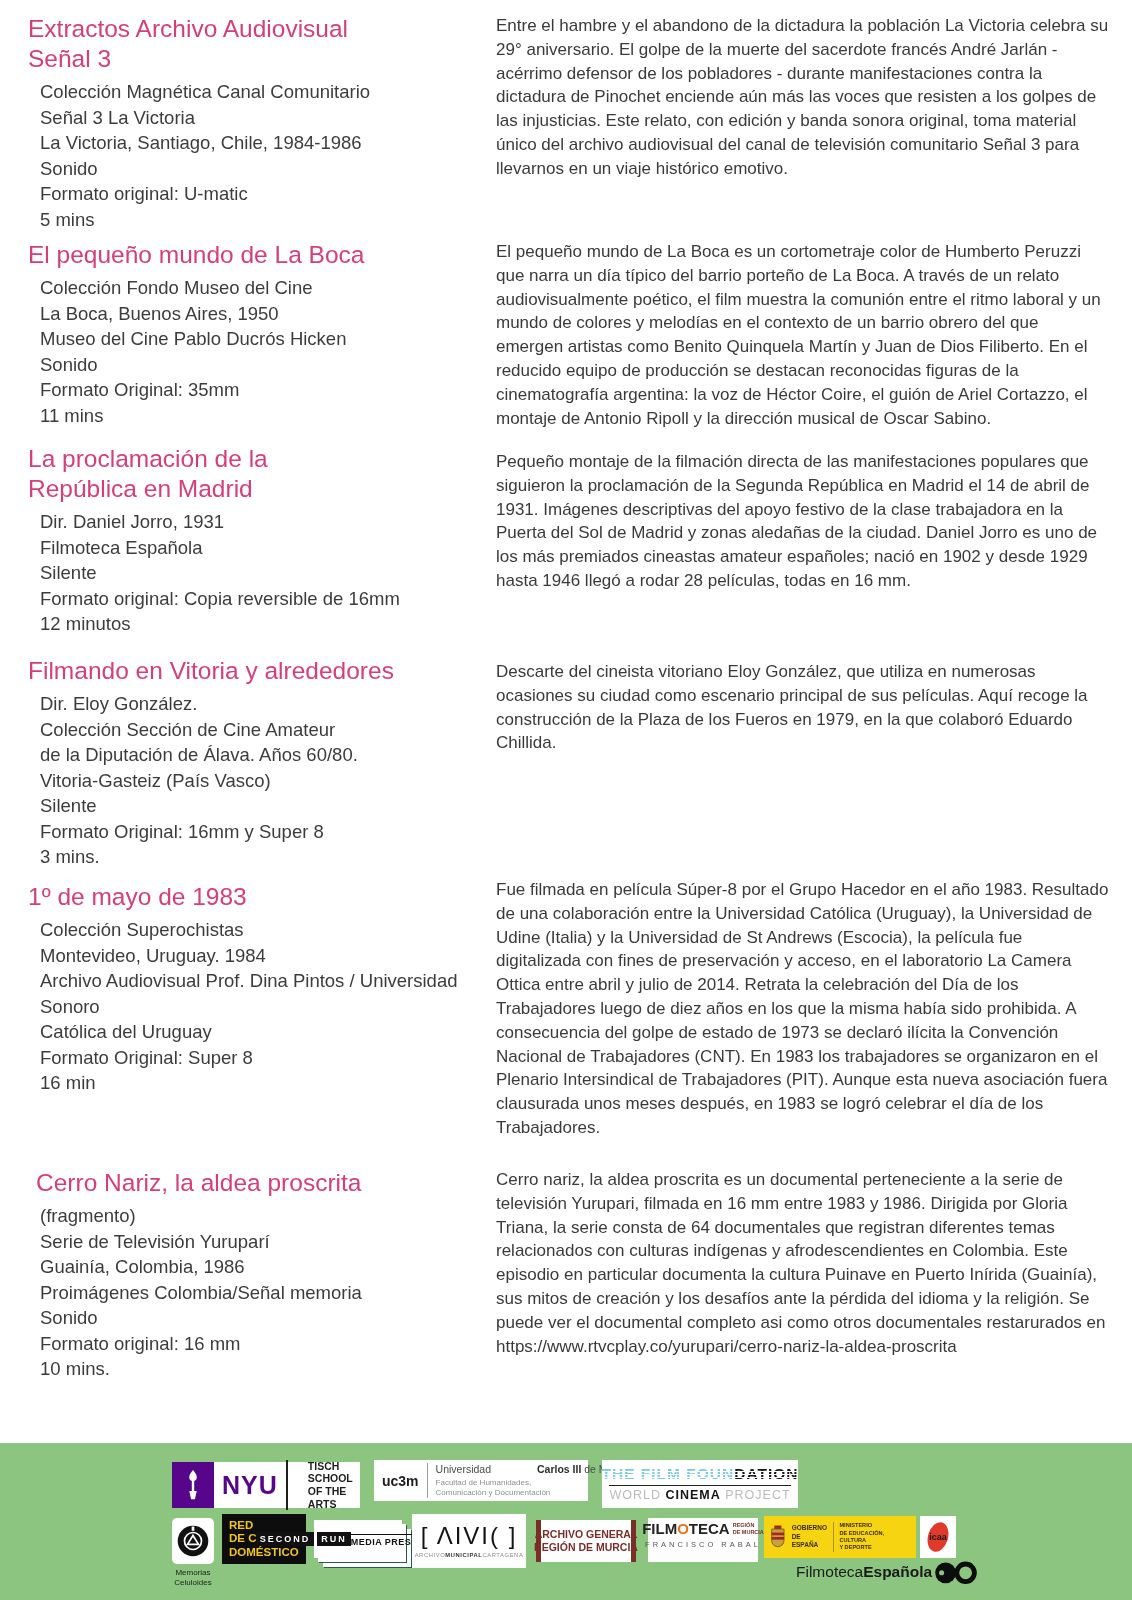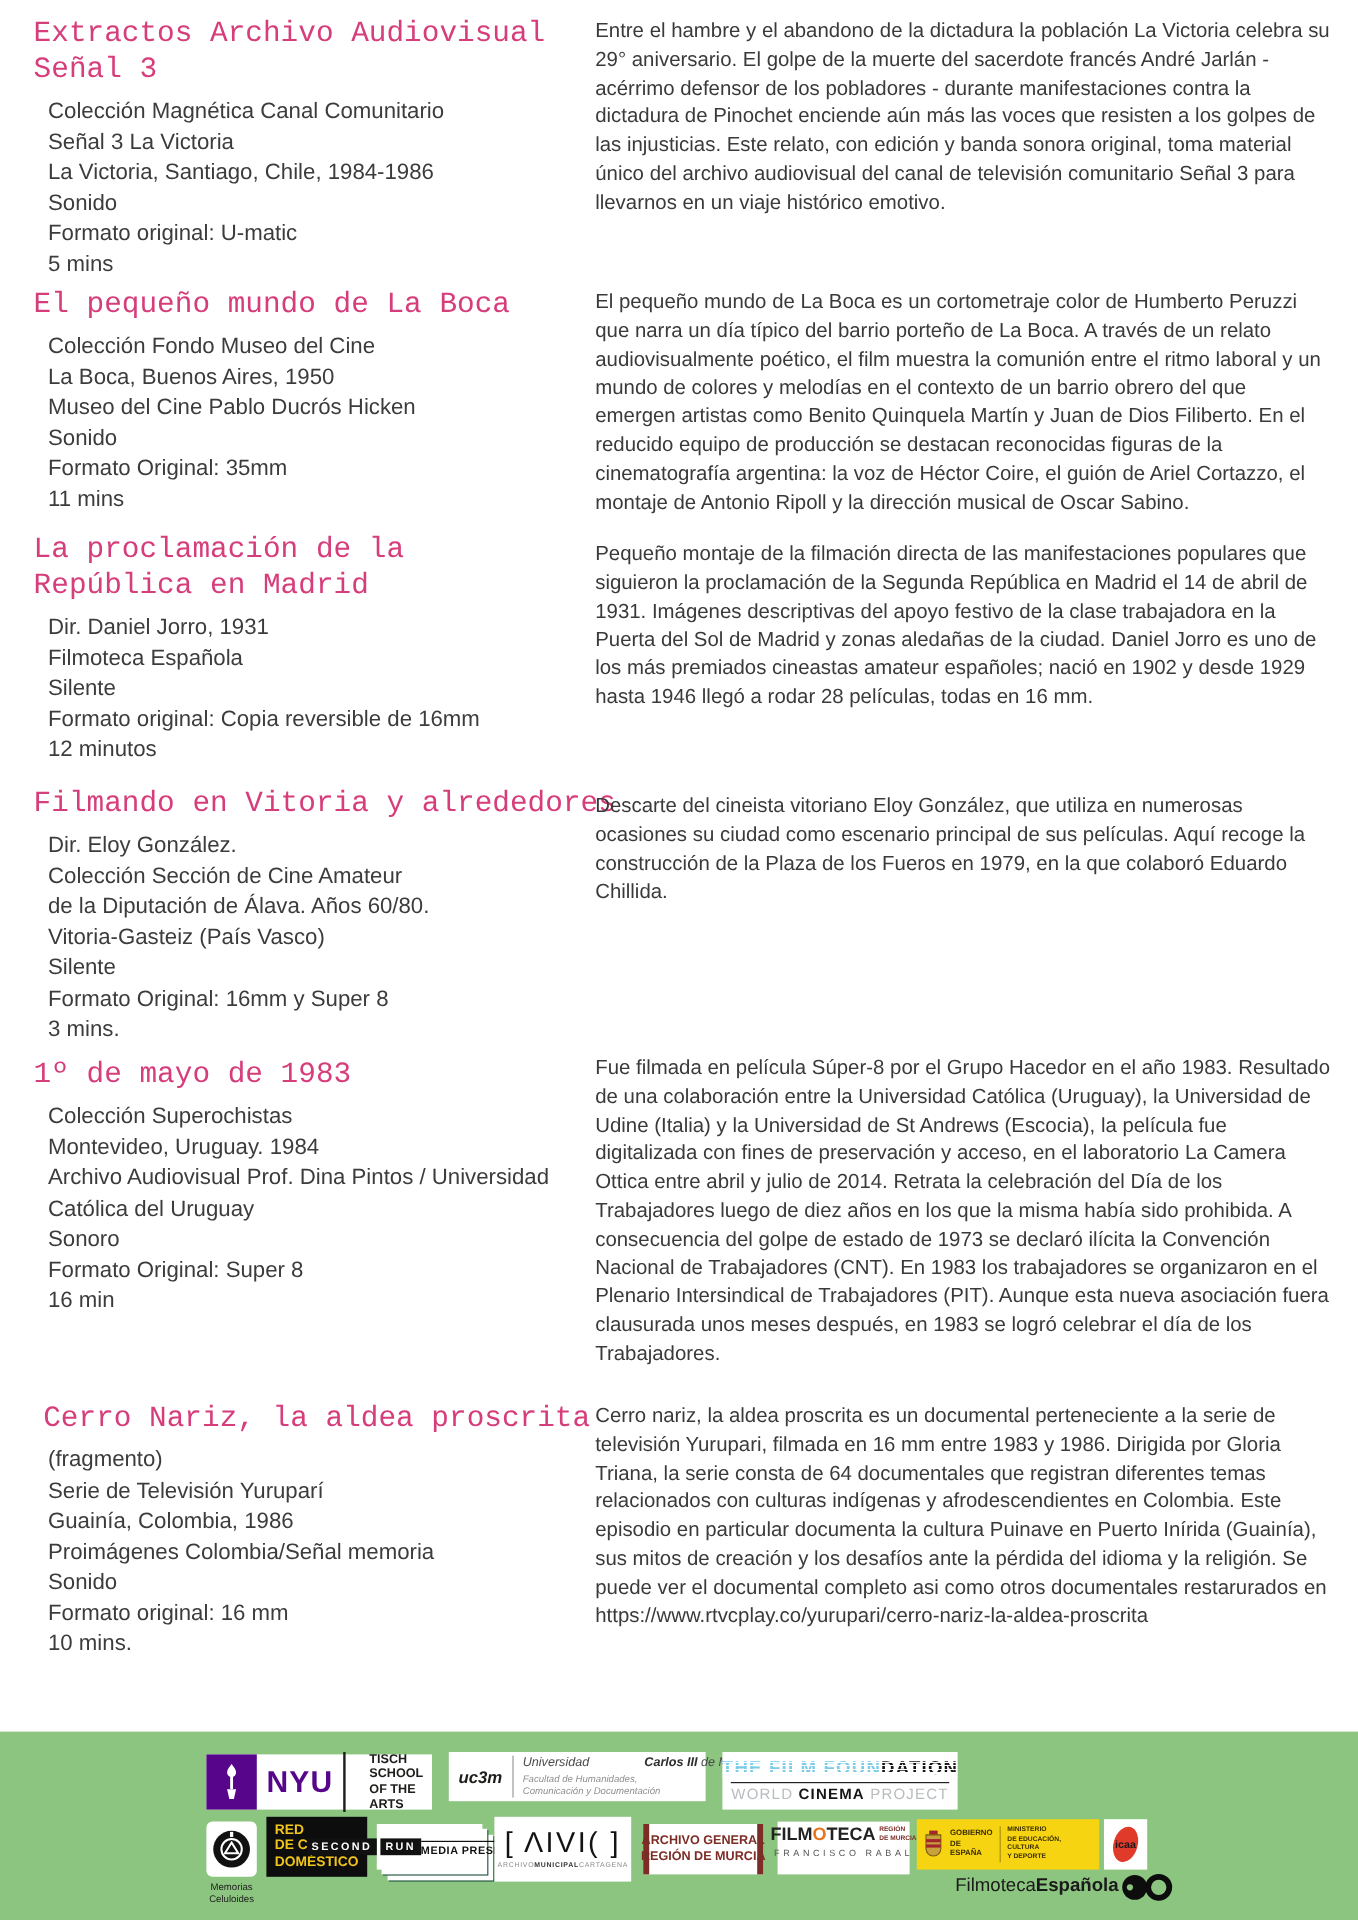--- a/index.html
+++ b/index.html
@@ -1,34 +1,34 @@
 <!DOCTYPE html>
 <html><head>
 <meta charset="utf-8">
 <style>
   html,body{margin:0;padding:0;background:#e8e8e8;}
   .page{position:relative;width:1132px;height:1600px;background:#ffffff;overflow:hidden;
         font-family:"Liberation Sans",sans-serif;margin:0 auto;}
   
   .col-left{position:absolute;left:28px;width:458px;}
   .title{margin:0 0 5px 0;font-size:24.5px;line-height:30px;font-weight:400;color:#d63d7b;}
-  .tline{display:block;white-space:nowrap;font-family:Liberation Mono, monospace;}
+  .tline{display:block;white-space:nowrap;}
   .mline{font-size:18.5px;line-height:25.5px;color:#3c3c3c;white-space:nowrap;margin-left:12px;}
   .desc{position:absolute;left:496px;width:614px;font-size:17px;line-height:23.8px;color:#3a3a3a;
         overflow-wrap:anywhere;}
   
   .footer-band{position:absolute;left:0;top:1443px;width:1132px;height:157px;background:#8cc57f;}
   .logo-box{position:absolute;background:#fff;display:flex;align-items:center;box-sizing:border-box;}
   
   .nyu{left:172px;top:1462px;width:188px;height:46px;padding:0;}
   .nyu-square{width:42px;height:46px;background:#57068c;display:flex;align-items:center;justify-content:center;flex:0 0 auto;}
   .nyu-word{font-size:25px;font-weight:700;color:#57068c;letter-spacing:1px;padding:0 8px 0 8px;}
   .nyu-school{border-left:2px solid #1d1d1b;padding-left:20px;font-size:10.5px;font-weight:700;color:#1d1d1b;line-height:1.2;}
   
-  .uc3m{left:374px;top:1460px;width:214px;height:41px;padding:4px 8px;font-style:italic;}
+  .uc3m{left:374px;top:1460px;width:214px;height:41px;padding:4px 8px;}
   .uc3m-abbr{font-size:14px;font-weight:700;color:#1d1d1b;padding-right:8px;}
   .uc3m-right{border-left:1px solid #9b9b9b;padding-left:8px;}
   .uc3m-name{font-size:10.5px;color:#4a4a4c;white-space:nowrap;}
   .uc3m-name b{font-weight:700;color:#2e2e30;margin-left:43px;}
   .uc3m-dept{font-size:8px;color:#8f8f8f;line-height:1.25;margin-top:3px;}
   
   .tff{left:602px;top:1460px;width:196px;height:48px;flex-direction:column;justify-content:center;padding:3px 6px;}
   .tff-l1{position:relative;font-size:15.5px;font-weight:700;letter-spacing:1px;white-space:nowrap;line-height:1.05;}
   .tff-l1 .blue{color:#79cbe8;}
   .tff-l1 .blk{color:#151515;}
@@ -145,22 +145,22 @@
   <div class="desc" style="top:660px">Descarte del cineista vitoriano Eloy González, que utiliza en numerosas ocasiones su ciudad como escenario principal de sus películas. Aquí recoge la construcción de la Plaza de los Fueros en 1979, en la que colaboró Eduardo Chillida.</div>
 
   <div class="col-left" style="top:882px">
     <h2 class="title">
       <span class="tline">1º de mayo de 1983</span>
     </h2>
     <div>
       <div class="mline">Colección Superochistas</div>
       <div class="mline">Montevideo, Uruguay. 1984</div>
       <div class="mline">Archivo Audiovisual Prof. Dina Pintos / Universidad</div>
+      <div class="mline">Sonoro</div>
       <div class="mline">Católica del Uruguay</div>
-      <div class="mline">Sonoro</div>
       <div class="mline">Formato Original: Super 8</div>
       <div class="mline">16 min</div>
     </div>
   </div>
   <div class="desc" style="top:878px">Fue filmada en película Súper-8 por el Grupo Hacedor en el año 1983. Resultado de una colaboración entre la Universidad Católica (Uruguay), la Universidad de Udine (Italia) y la Universidad de St Andrews (Escocia), la película fue digitalizada con fines de preservación y acceso, en el laboratorio La Camera Ottica entre abril y julio de 2014. Retrata la celebración del Día de los Trabajadores luego de diez años en los que la misma había sido prohibida. A consecuencia del golpe de estado de 1973 se declaró ilícita la Convención Nacional de Trabajadores (CNT). En 1983 los trabajadores se organizaron en el Plenario Intersindical de Trabajadores (PIT). Aunque esta nueva asociación fuera clausurada unos meses después, en 1983 se logró celebrar el día de los Trabajadores.</div>
 
   <div class="col-left" style="top:1168px">
     <h2 class="title" style="padding-left:8px">
       <span class="tline">Cerro Nariz, la aldea proscrita</span>
     </h2>

